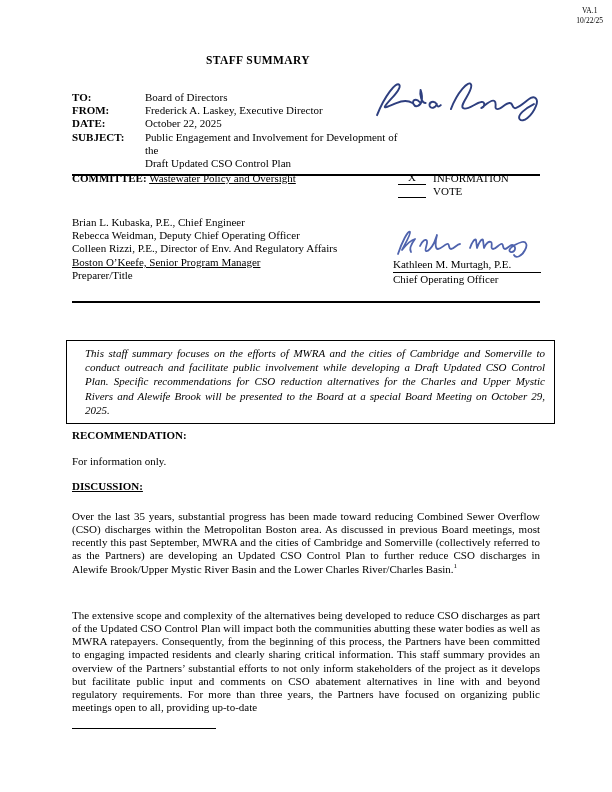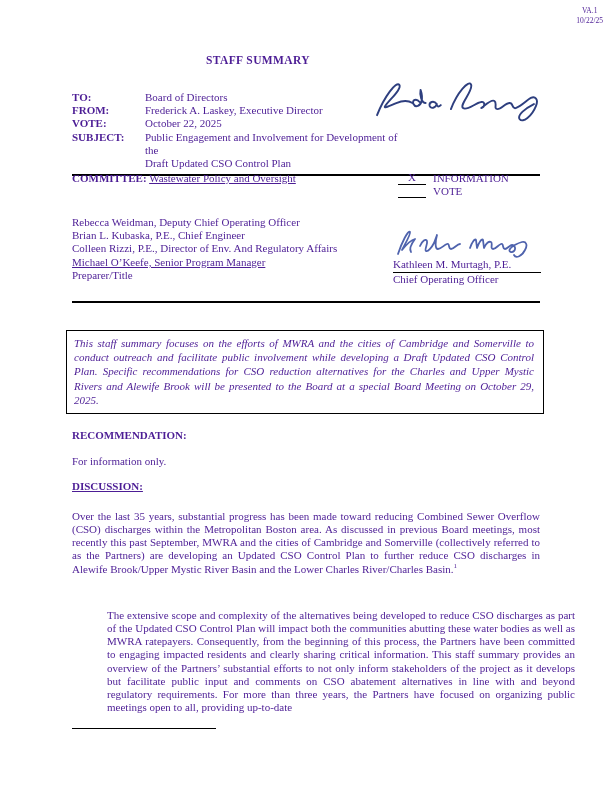--- a/index.html
+++ b/index.html
@@ -2,21 +2,21 @@
 <html><head>
 <meta charset="utf-8">
 <style>
   html,body{margin:0;padding:0;background:#888;}
   .page{
     position:relative;
     width:612px;height:792px;
     margin:0 auto;
     background:#ffffff;
     font-family:"Liberation Serif","DejaVu Serif",serif;
-    color:#4c1d95;
+    color:#000000;
     overflow:hidden;
   }
   .corner-tag{
     position:absolute;top:6px;right:9px;
     font-size:7.5px;line-height:10px;text-align:center;
   }
   .doc-title{
     position:absolute;top:54px;left:0;width:516px;
     text-align:center;font-weight:bold;font-size:11.5px;letter-spacing:.4px;
   }
@@ -36,32 +36,32 @@
   .vote-block{position:absolute;left:326px;top:0;}
   .blank-line{
     display:inline-block;width:28px;border-bottom:1px solid #000;
     text-align:center;margin-right:7px;line-height:11px;height:12px;vertical-align:bottom;
   }
   .staff-list{position:absolute;top:216px;left:72px;width:320px;font-size:11px;line-height:13.2px;}
   .staff-list .u{text-decoration:underline;}
   .approver{position:absolute;top:258px;left:393px;width:150px;font-size:11px;line-height:13.2px;}
   .approver .name{display:inline-block;width:148px;border-bottom:1px solid #000;padding-bottom:1px;}
   .summary-box{
-    position:absolute;top:330px;left:66px;width:460px;
+    position:absolute;top:340px;left:66px;width:460px;
     border:1px solid #000;
-    padding:5px 9px 6px 7px;
+    padding:5px 9px 6px 18px;
     font-style:italic;font-size:11px;line-height:14.2px;text-align:justify;
   }
   .sec-heading{position:absolute;left:72px;font-weight:bold;font-size:11px;}
   .h-reco{top:429px;}
   .h-disc{top:480px;text-decoration:underline;}
   .body-text{position:absolute;left:72px;width:468px;font-size:11px;line-height:13.15px;text-align:justify;}
   .t-reco-body{top:455px;text-align:left;}
   .t-para1{top:510px;}
-  .t-para2{top:609px;margin-left:35px;}
+  .t-para2{top:609px;}
   sup{font-size:7px;line-height:0;vertical-align:super;}
   .footnote-rule{position:absolute;top:728px;left:72px;width:144px;height:1px;background:#000;}
   .footnote{position:absolute;top:732px;left:72px;width:468px;font-size:9px;line-height:10.9px;text-align:justify;}
 </style>
 </head>
 <body>
 
 <div class="page">
 
   <div class="corner-tag">
@@ -74,21 +74,21 @@
   <div class="memo-fields">
     <div class="memo-row">
       <span class="lbl">TO:</span>
       <span class="val">Board of Directors</span>
     </div>
     <div class="memo-row">
       <span class="lbl">FROM:</span>
       <span class="val">Frederick A. Laskey, Executive Director</span>
     </div>
     <div class="memo-row">
-      <span class="lbl">VOTE:</span>
+      <span class="lbl">DATE:</span>
       <span class="val">October 22, 2025</span>
     </div>
     <div class="memo-row">
       <span class="lbl">SUBJECT:</span>
       <span class="val">Public Engagement and Involvement for Development of the</span>
     </div>
     <div class="memo-row">
       <span class="lbl"></span>
       <span class="val">Draft Updated CSO Control Plan</span>
     </div>
@@ -112,24 +112,24 @@
       <div>
         <span class="blank-line">X</span><span>INFORMATION</span>
       </div>
       <div>
         <span class="blank-line"></span><span>VOTE</span>
       </div>
     </div>
   </div>
 
   <div class="staff-list">
+    <div>Brian L. Kubaska, P.E., Chief Engineer</div>
     <div>Rebecca Weidman, Deputy Chief Operating Officer</div>
-    <div>Brian L. Kubaska, P.E., Chief Engineer</div>
     <div>Colleen Rizzi, P.E., Director of Env. And Regulatory Affairs</div>
-    <div class="u">Michael O’Keefe, Senior Program Manager</div>
+    <div class="u">Boston O’Keefe, Senior Program Manager</div>
     <div>Preparer/Title</div>
   </div>
 
   <svg class="sig sig-murtagh" viewBox="0 0 152 40" fill="none" stroke-linecap="round" stroke-linejoin="round">
     <path stroke-width="1.8" d="M5,32 C9,20 15,8 17,10 C18,12 12,22 9,28 C13,23 18,18 22,17 C19,21 16,27 18,30" stroke="#4f63ad"></path>
     <path stroke-width="1.8" d="M27,24 C29,19 33,16 34,19 C35,22 31,28 33,29 C35,30 39,25 41,21 L44,13 C42,20 42,27 45,27 C48,27 51,23 54,22 C57,21 55,27 58,27 C61,27 64,22 67,22" stroke="#4f63ad"></path>
     <path stroke-width="1.8" d="M77,26 C79,20 82,16 83,18 L84,26 C86,20 89,16 90,18 L91,26 C93,21 96,19 98,20 C100,21 97,27 100,27 C103,27 105,23 108,22 C111,21 109,27 112,27 C114,27 117,23 119,23 C122,23 123,27 121,29 C119,31 115,30 117,27 C119,24 125,21 129,20 C133,19 135,23 132,28 C129,34 123,37 121,33" stroke="#4f63ad"></path>
   </svg>
 
   <div class="approver">

